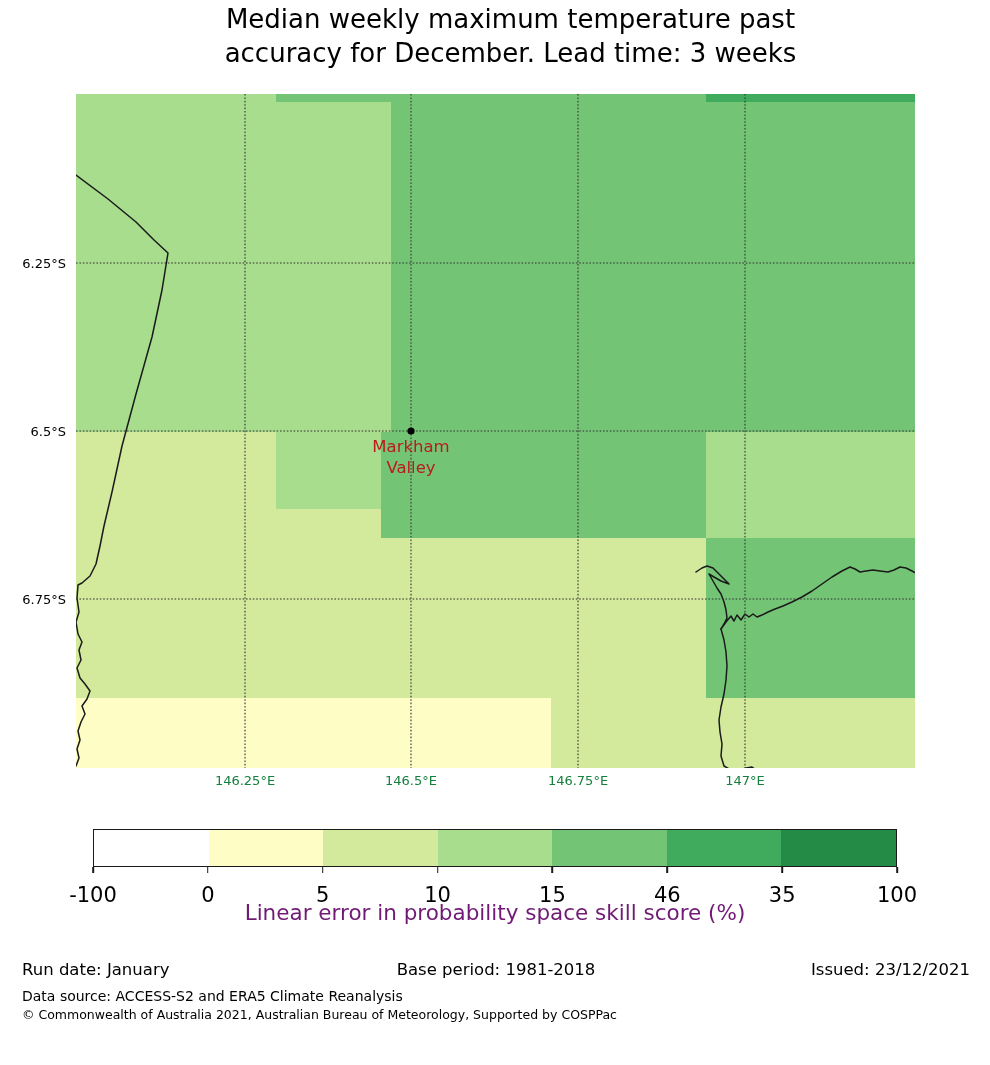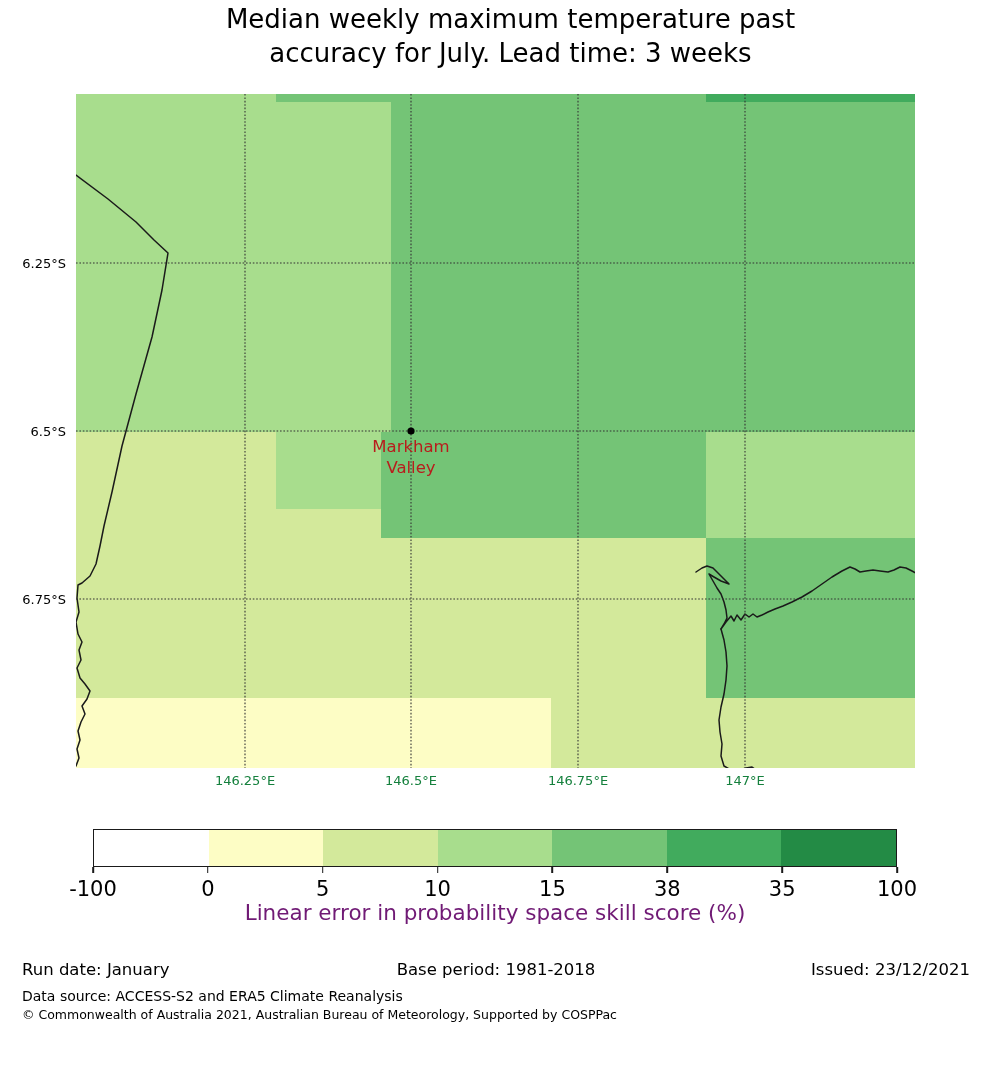--- a/index.html
+++ b/index.html
@@ -109,21 +109,21 @@
   #cb-ticks .tickmark {
     position: absolute;
     top: 0;
     width: 1.6px;
     height: 6px;
     background: #1a1a1a;
     transform: translateX(-0.8px);
   }
   #cb-ticks .ticklabel {
     position: absolute;
-    top: 10px;
+    top: 16px;
     font-size: 21px;
     line-height: 24px;
     color: #000;
     transform: translateX(-50%);
     white-space: nowrap;
   }
   #cb-title {
     position: absolute;
     left: 0;
     top: 900px;
@@ -176,21 +176,21 @@
     top: 47px;
     font-size: 12.5px;
     line-height: 16px;
   }
 </style>
 </head>
 <body>
 
 <div id="chart-title">
   <span class="line">Median weekly maximum temperature past</span>
-  <span class="line">accuracy for July. Lead time: 3 weeks</span>
+  <span class="line">accuracy for December. Lead time: 3 weeks</span>
 </div>
 
 <div id="map-panel">
   <svg id="map-svg" width="839" height="674" viewBox="0 0 839 674" xmlns="http://www.w3.org/2000/svg">
 
     <g>
       <rect x="0" y="0" width="315" height="338" fill="#a8dd8d"></rect>
       <rect x="315" y="0" width="524" height="338" fill="#74c476"></rect>
       <rect x="0" y="0" width="200" height="8" fill="#a8dd8d"></rect>
       <rect x="200" y="0" width="430" height="8" fill="#74c476"></rect>
@@ -291,21 +291,21 @@
     <div class="ticklabel" style="left: 0px;">-100</div>
     <div class="tickmark" style="left: 114.857px;"></div>
     <div class="ticklabel" style="left: 114.857px;">0</div>
     <div class="tickmark" style="left: 229.714px;"></div>
     <div class="ticklabel" style="left: 229.714px;">5</div>
     <div class="tickmark" style="left: 344.571px;"></div>
     <div class="ticklabel" style="left: 344.571px;">10</div>
     <div class="tickmark" style="left: 459.429px;"></div>
     <div class="ticklabel" style="left: 459.429px;">15</div>
     <div class="tickmark" style="left: 574.286px;"></div>
-    <div class="ticklabel" style="left: 574.286px;">38</div>
+    <div class="ticklabel" style="left: 574.286px;">46</div>
     <div class="tickmark" style="left: 689.143px;"></div>
     <div class="ticklabel" style="left: 689.143px;">35</div>
     <div class="tickmark" style="left: 804px;"></div>
     <div class="ticklabel" style="left: 804px;">100</div>
   </div>
 <div id="cb-title">Linear error in probability space skill score (%)</div>
 
 <div id="footer">
   <div id="footer-row1">
     <span class="f-left">Run date: January</span>

